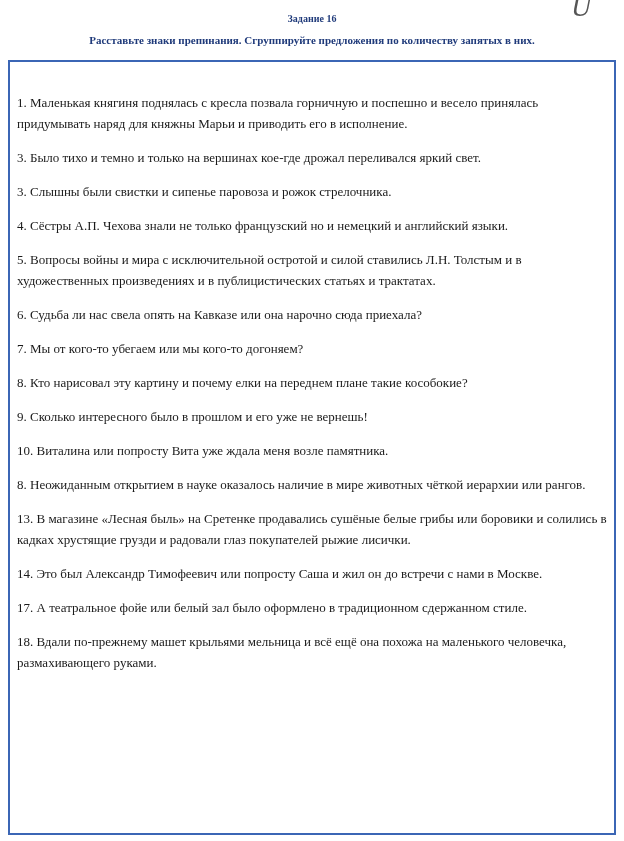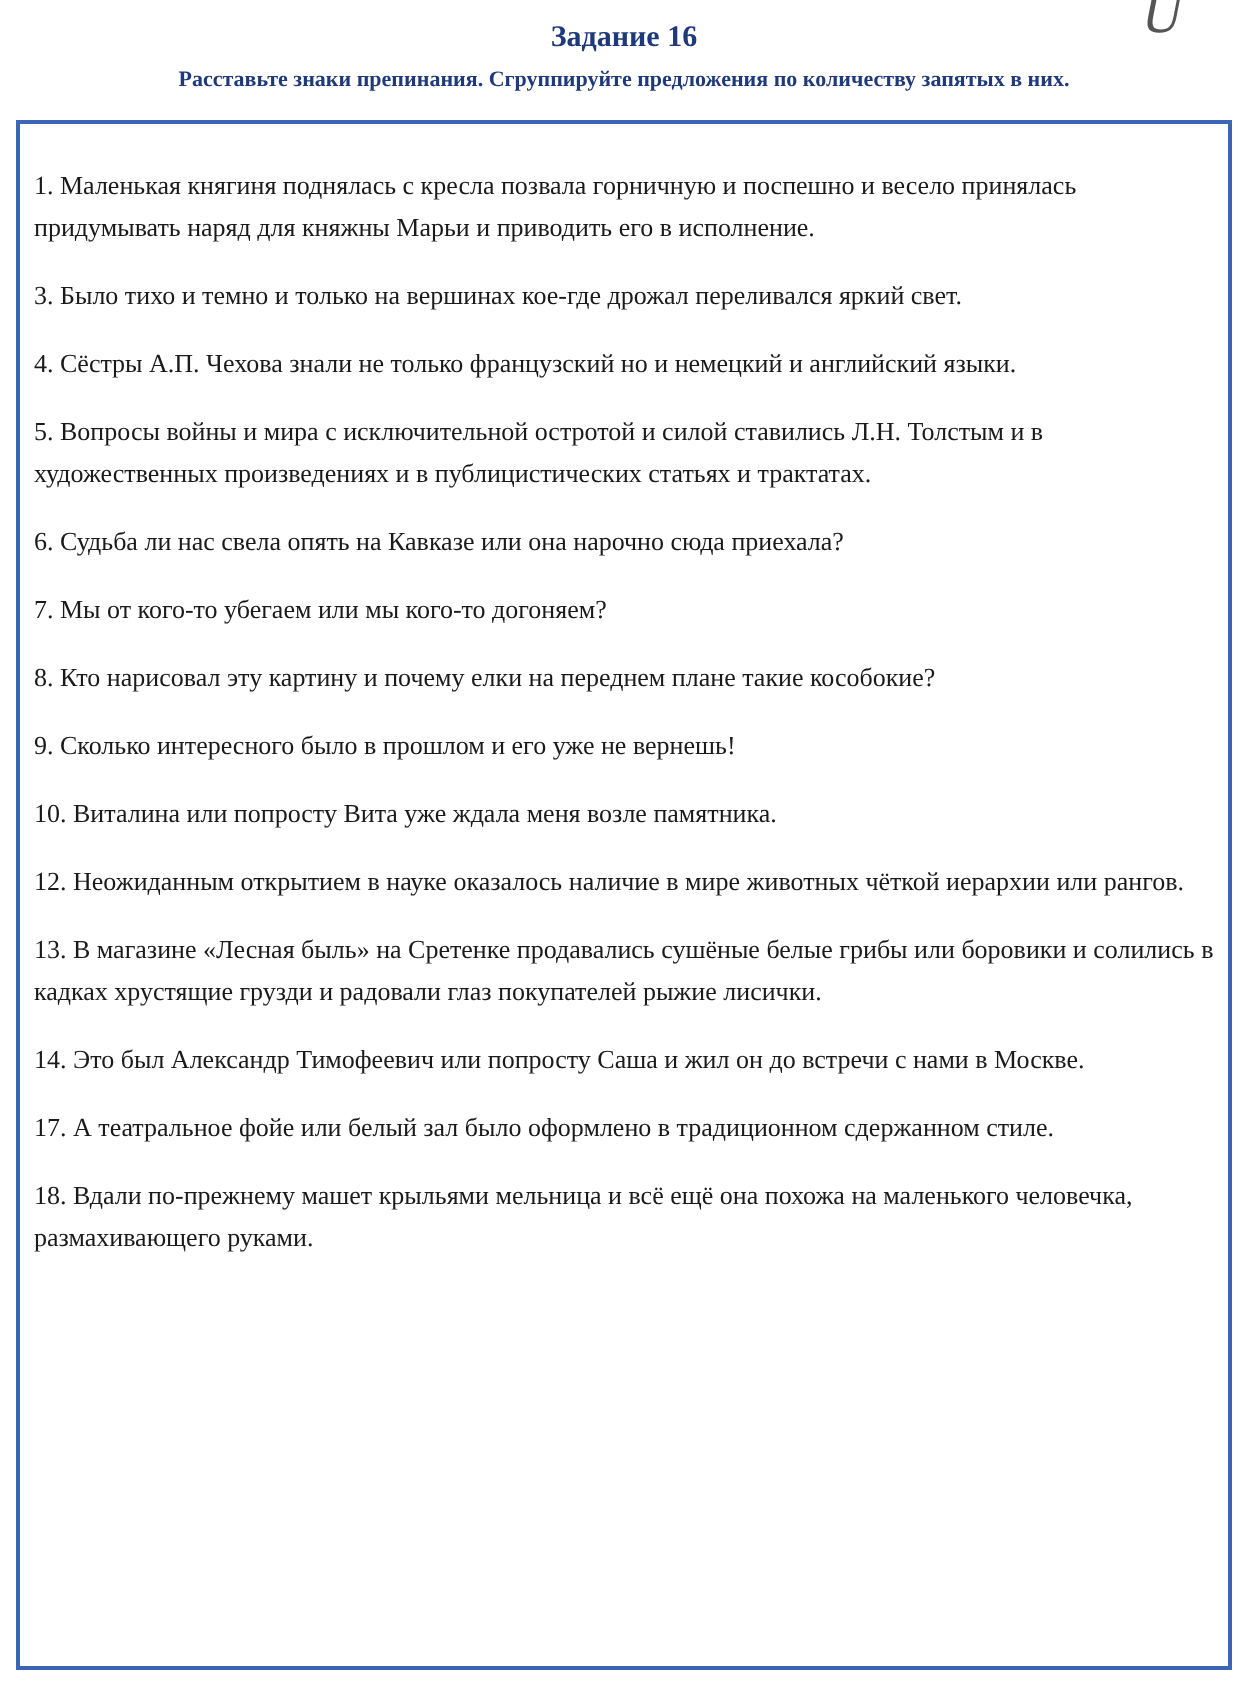--- a/index.html
+++ b/index.html
@@ -22,39 +22,39 @@
     font-family:"DejaVu Serif", serif;
     font-style:italic;
     font-size:25px;
     color:var(--watermark-color);
     line-height:1;
   }
   .title{
     text-align:center;
     padding-top:10px;
     font-weight:bold;
-    font-size:15px;
+    font-size:10px;
     color:var(--heading-color);
     line-height:18px;
   }
   .subtitle{
     text-align:center;
     font-weight:bold;
     font-size:11px;
     color:var(--heading-color);
     line-height:18px;
     margin-top:3px;
   }
   .sentences-box{
     position:absolute;
     left:8px;right:8px;
     top:60px;bottom:6px;
     border:2px solid var(--border-color);
     box-sizing:border-box;
-    padding:20px 7px 10px 7px;
+    padding:30px 7px 10px 7px;
     background:#ffffff;
   }
   .sentence{
     margin:0 0 13px 0;
     font-size:13px;
     line-height:21px;
     color:var(--text-color);
   }
 </style>
 </head>
@@ -65,28 +65,29 @@
   <div class="watermark">U</div>
 
   <div class="title">Задание 16</div>
 
   <div class="subtitle">Расставьте знаки препинания. Сгруппируйте предложения по количеству запятых в них.</div>
 
   <div class="sentences-box">
     <div id="sentences">
         <p class="sentence">1. Маленькая княгиня поднялась с кресла позвала горничную и поспешно и весело принялась придумывать наряд для княжны Марьи и приводить его в исполнение.</p>
         <p class="sentence">3. Было тихо и темно и только на вершинах кое-где дрожал переливался яркий свет.</p>
+        <p class="sentence">3. Слышны были свистки и сипенье паровоза и рожок стрелочника.</p>
         <p class="sentence">4. Сёстры А.П. Чехова знали не только французский но и немецкий и английский языки.</p>
         <p class="sentence">5. Вопросы войны и мира с исключительной остротой и силой ставились Л.Н. Толстым и в художественных произведениях и в публицистических статьях и трактатах.</p>
         <p class="sentence">6. Судьба ли нас свела опять на Кавказе или она нарочно сюда приехала?</p>
         <p class="sentence">7. Мы от кого-то убегаем или мы кого-то догоняем?</p>
         <p class="sentence">8. Кто нарисовал эту картину и почему елки на переднем плане такие кособокие?</p>
         <p class="sentence">9. Сколько интересного было в прошлом и его уже не вернешь!</p>
         <p class="sentence">10. Виталина или попросту Вита уже ждала меня возле памятника.</p>
-        <p class="sentence">12. Неожиданным открытием в науке оказалось наличие в мире животных чёткой иерархии или рангов.</p>
+        <p class="sentence">8. Неожиданным открытием в науке оказалось наличие в мире животных чёткой иерархии или рангов.</p>
         <p class="sentence">13. В магазине «Лесная быль» на Сретенке продавались сушёные белые грибы или боровики и солились в кадках хрустящие грузди и радовали глаз покупателей рыжие лисички.</p>
         <p class="sentence">14. Это был Александр Тимофеевич или попросту Саша и жил он до встречи с нами в Москве.</p>
         <p class="sentence">17. А театральное фойе или белый зал было оформлено в традиционном сдержанном стиле.</p>
         <p class="sentence">18. Вдали по-прежнему машет крыльями мельница и всё ещё она похожа на маленького человечка, размахивающего руками.</p>
       </div>
   </div>
 
 </div>
 
 </body></html>

